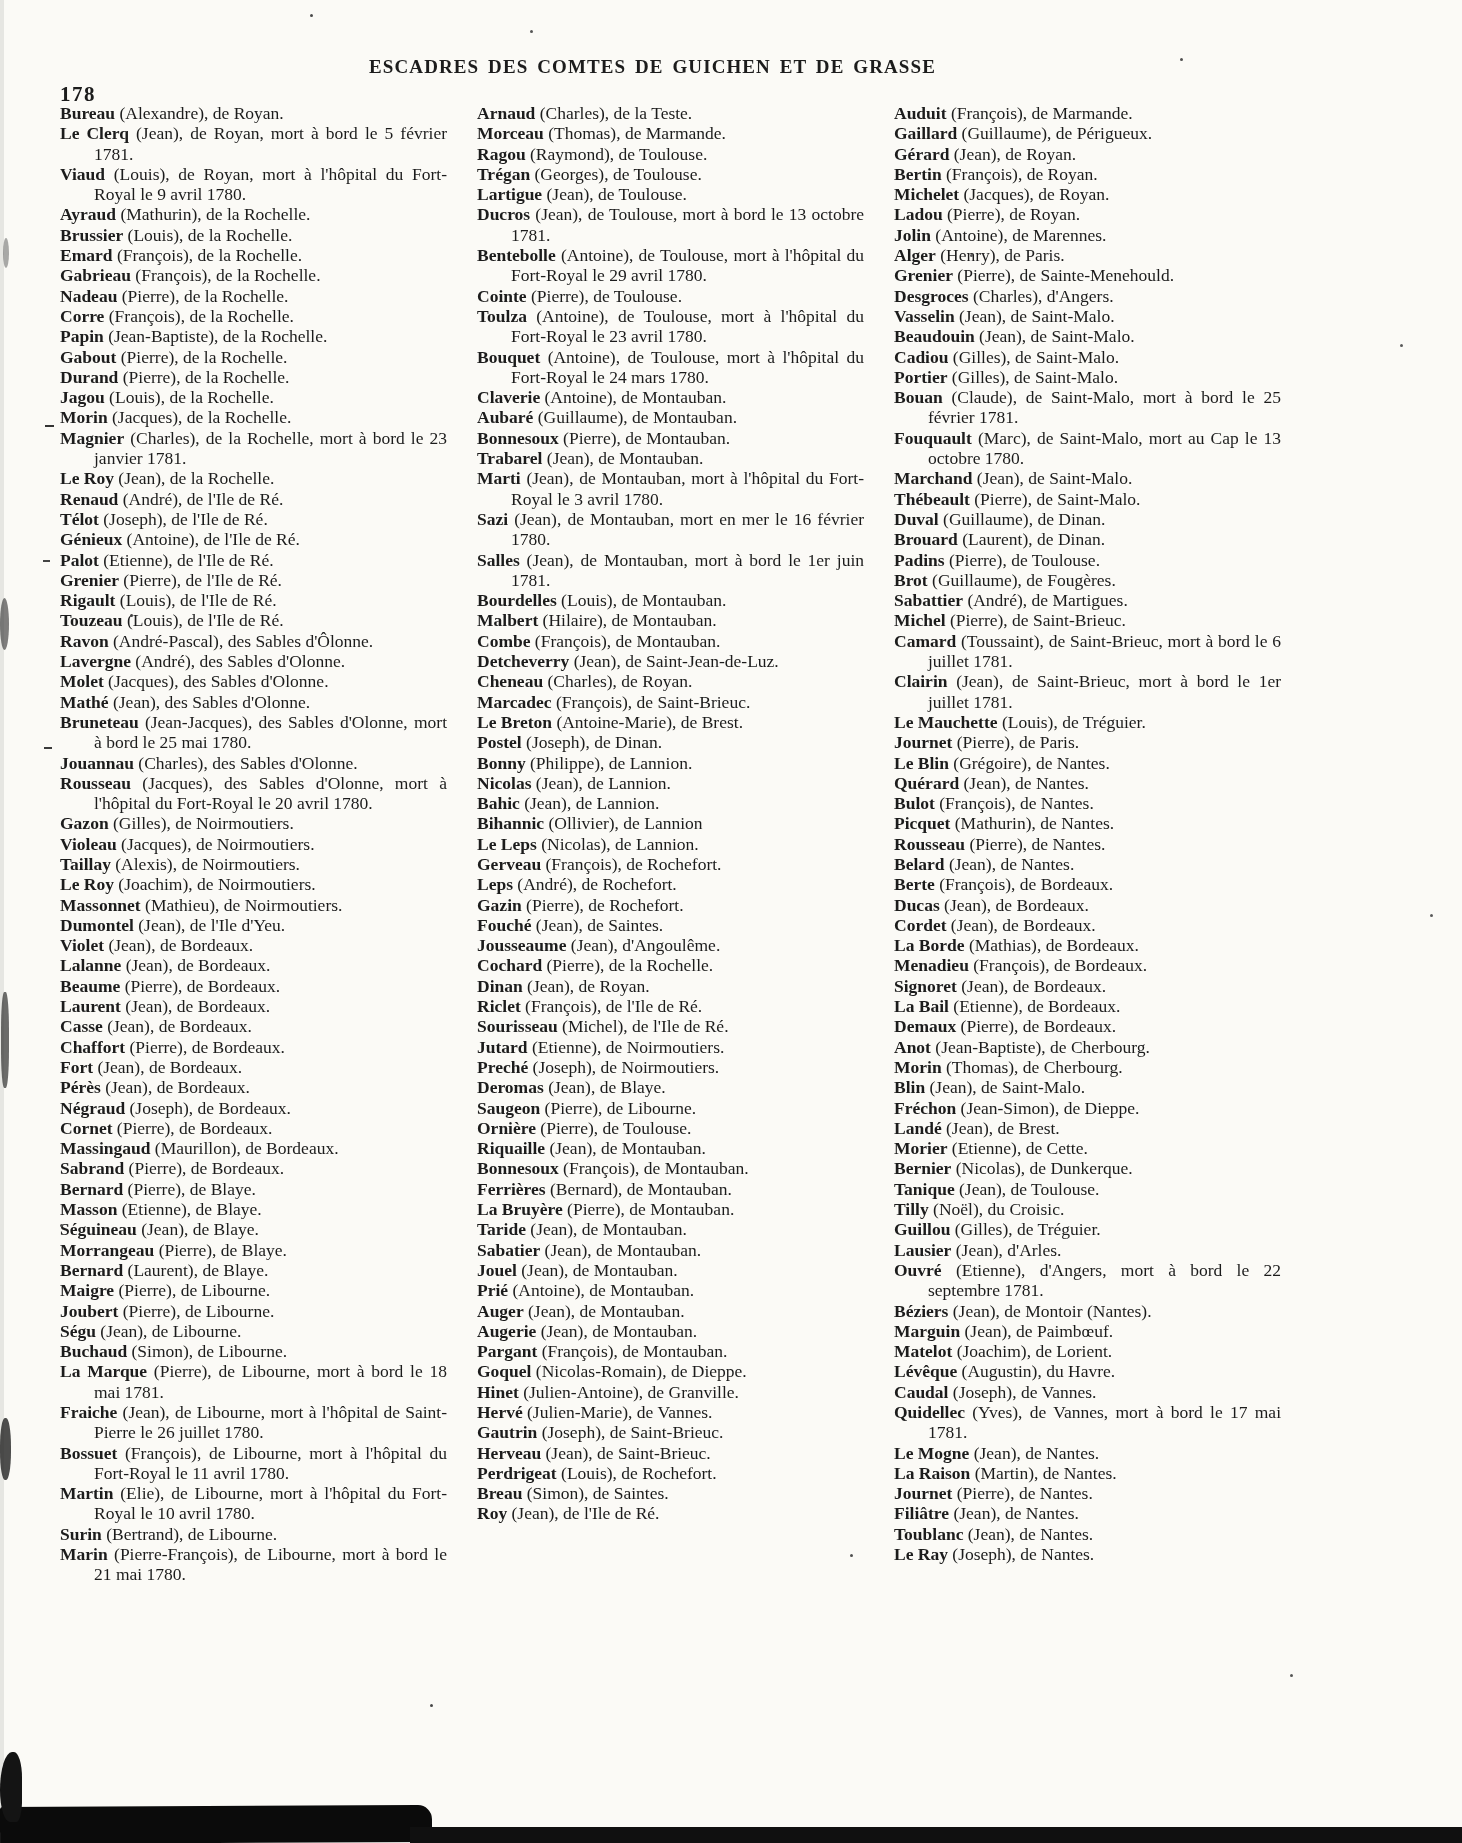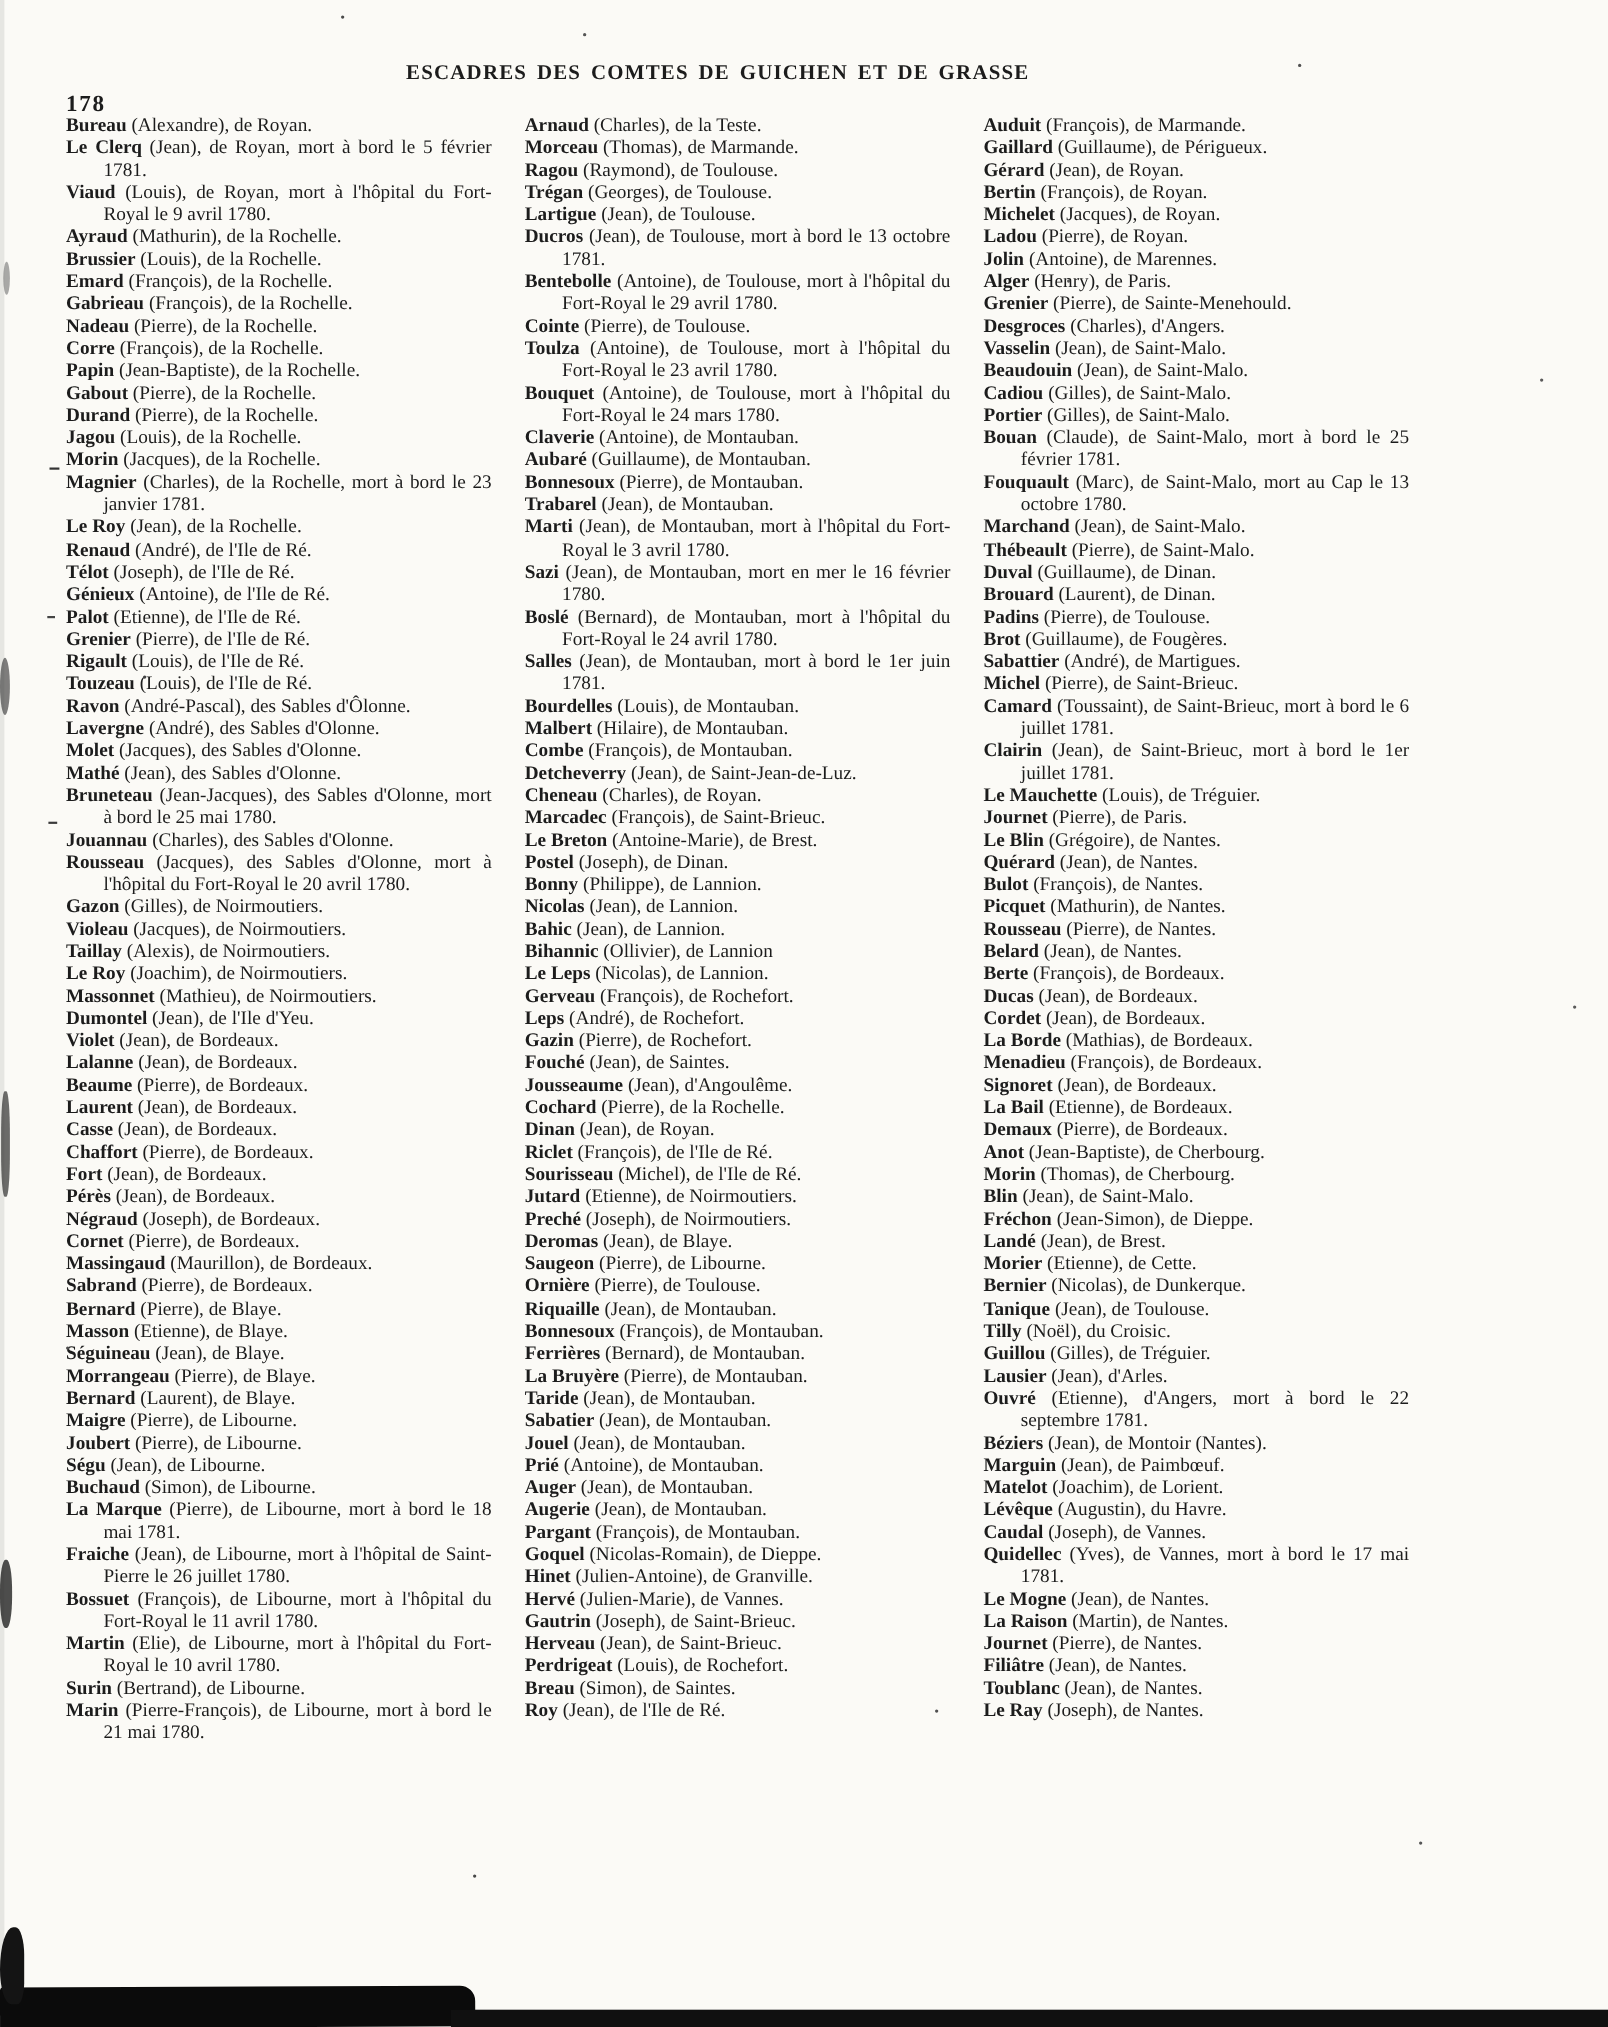--- a/index.html
+++ b/index.html
@@ -126,21 +126,20 @@
         <p class="entry"><span class="surname">Bentebolle</span> (Antoine), de Toulouse, mort à l'hôpital du Fort-Royal le 29 avril 1780.</p>
         <p class="entry"><span class="surname">Cointe</span> (Pierre), de Toulouse.</p>
         <p class="entry"><span class="surname">Toulza</span> (Antoine), de Toulouse, mort à l'hôpital du Fort-Royal le 23 avril 1780.</p>
         <p class="entry"><span class="surname">Bouquet</span> (Antoine), de Toulouse, mort à l'hôpital du Fort-Royal le 24 mars 1780.</p>
         <p class="entry"><span class="surname">Claverie</span> (Antoine), de Montauban.</p>
         <p class="entry"><span class="surname">Aubaré</span> (Guillaume), de Montauban.</p>
         <p class="entry"><span class="surname">Bonnesoux</span> (Pierre), de Montauban.</p>
         <p class="entry"><span class="surname">Trabarel</span> (Jean), de Montauban.</p>
         <p class="entry"><span class="surname">Marti</span> (Jean), de Montauban, mort à l'hôpital du Fort-Royal le 3 avril 1780.</p>
         <p class="entry"><span class="surname">Sazi</span> (Jean), de Montauban, mort en mer le 16 février 1780.</p>
-        <p class="entry"><span class="surname">Boslé</span> (Bernard), de Montauban, mort à l'hôpital du Fort-Royal le 24 avril 1780.</p>
         <p class="entry"><span class="surname">Salles</span> (Jean), de Montauban, mort à bord le 1er juin 1781.</p>
         <p class="entry"><span class="surname">Bourdelles</span> (Louis), de Montauban.</p>
         <p class="entry"><span class="surname">Malbert</span> (Hilaire), de Montauban.</p>
         <p class="entry"><span class="surname">Combe</span> (François), de Montauban.</p>
         <p class="entry"><span class="surname">Detcheverry</span> (Jean), de Saint-Jean-de-Luz.</p>
         <p class="entry"><span class="surname">Cheneau</span> (Charles), de Royan.</p>
         <p class="entry"><span class="surname">Marcadec</span> (François), de Saint-Brieuc.</p>
         <p class="entry"><span class="surname">Le Breton</span> (Antoine-Marie), de Brest.</p>
         <p class="entry"><span class="surname">Postel</span> (Joseph), de Dinan.</p>
         <p class="entry"><span class="surname">Bonny</span> (Philippe), de Lannion.</p>

